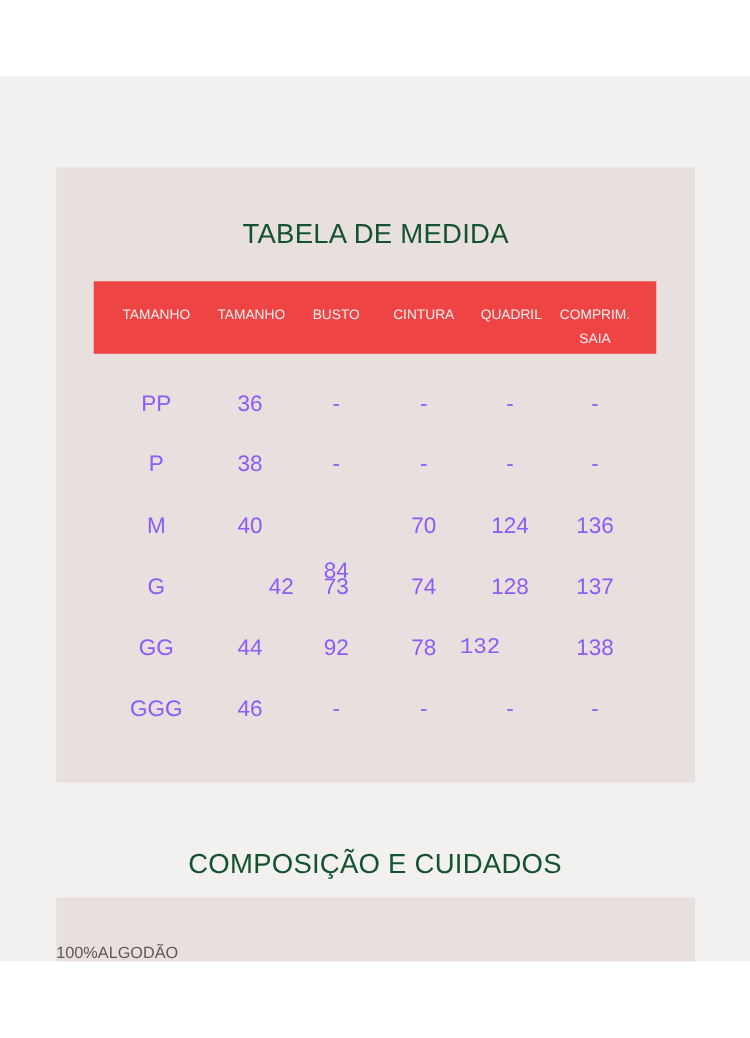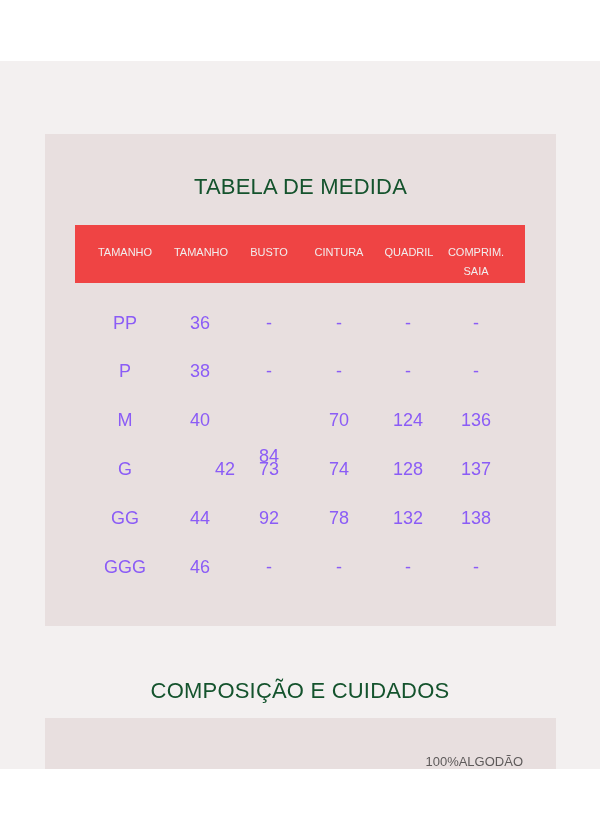--- a/index.html
+++ b/index.html
@@ -32,21 +32,21 @@
     text-align: center; line-height: 19px; width: 80px; margin-left: -40px;
   }
   .row { position: absolute; left: 0; width: 600px; height: 20px; }
   .cell {
     position: absolute; width: 70px; margin-left: -35px; text-align: center;
     font-size: 18px; color: #8b5cf6;
   }
   .comp-title { top: 678px; }
   .comp-card { top: 718px; height: 51px; }
   .comp-text {
-    position: absolute; left: 45px; width: 478px; top: 754px; text-align: right;
+    position: absolute; left: 45px; width: 478px; top: 754px; text-align: left;
     font-size: 13px; color: #5e5a5a;
   }
 </style>
 </head>
 <body>
 
 <div class="page-bg"></div>
 
 <div class="card size-card"></div>
 <div class="section-title size-title">TABELA DE MEDIDA</div>
@@ -94,21 +94,21 @@
       <div class="cell" style="left: 269px;">73</div>
       <div class="cell" style="left: 339px;">74</div>
       <div class="cell" style="left: 408px;">128</div>
       <div class="cell" style="left: 476px;">137</div>
     </div>
     <div class="row" style="top: 508px;">
       <div class="cell" style="left: 125px;">GG</div>
       <div class="cell" style="left: 200px;">44</div>
       <div class="cell" style="left: 269px;">92</div>
       <div class="cell" style="left: 339px;">78</div>
-      <div class="cell" style="left: 408px;">132</div>
+      <div class="cell" style="left: 384px; font-family: Liberation Mono, monospace;">132</div>
       <div class="cell" style="left: 476px;">138</div>
     </div>
     <div class="row" style="top: 557px;">
       <div class="cell" style="left: 125px;">GGG</div>
       <div class="cell" style="left: 200px;">46</div>
       <div class="cell" style="left: 269px;">-</div>
       <div class="cell" style="left: 339px;">-</div>
       <div class="cell" style="left: 408px;">-</div>
       <div class="cell" style="left: 476px;">-</div>
     </div>

